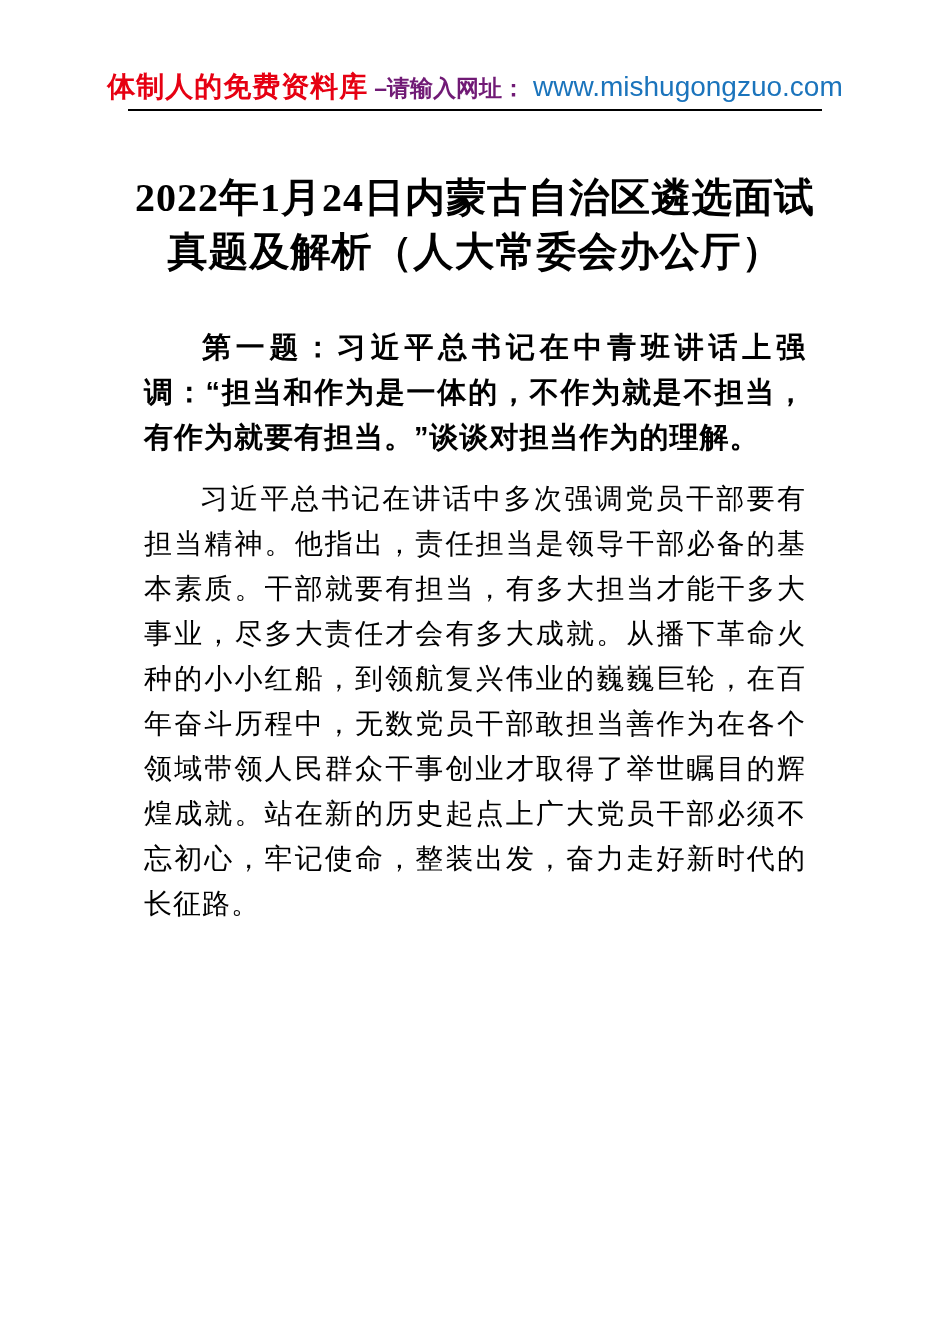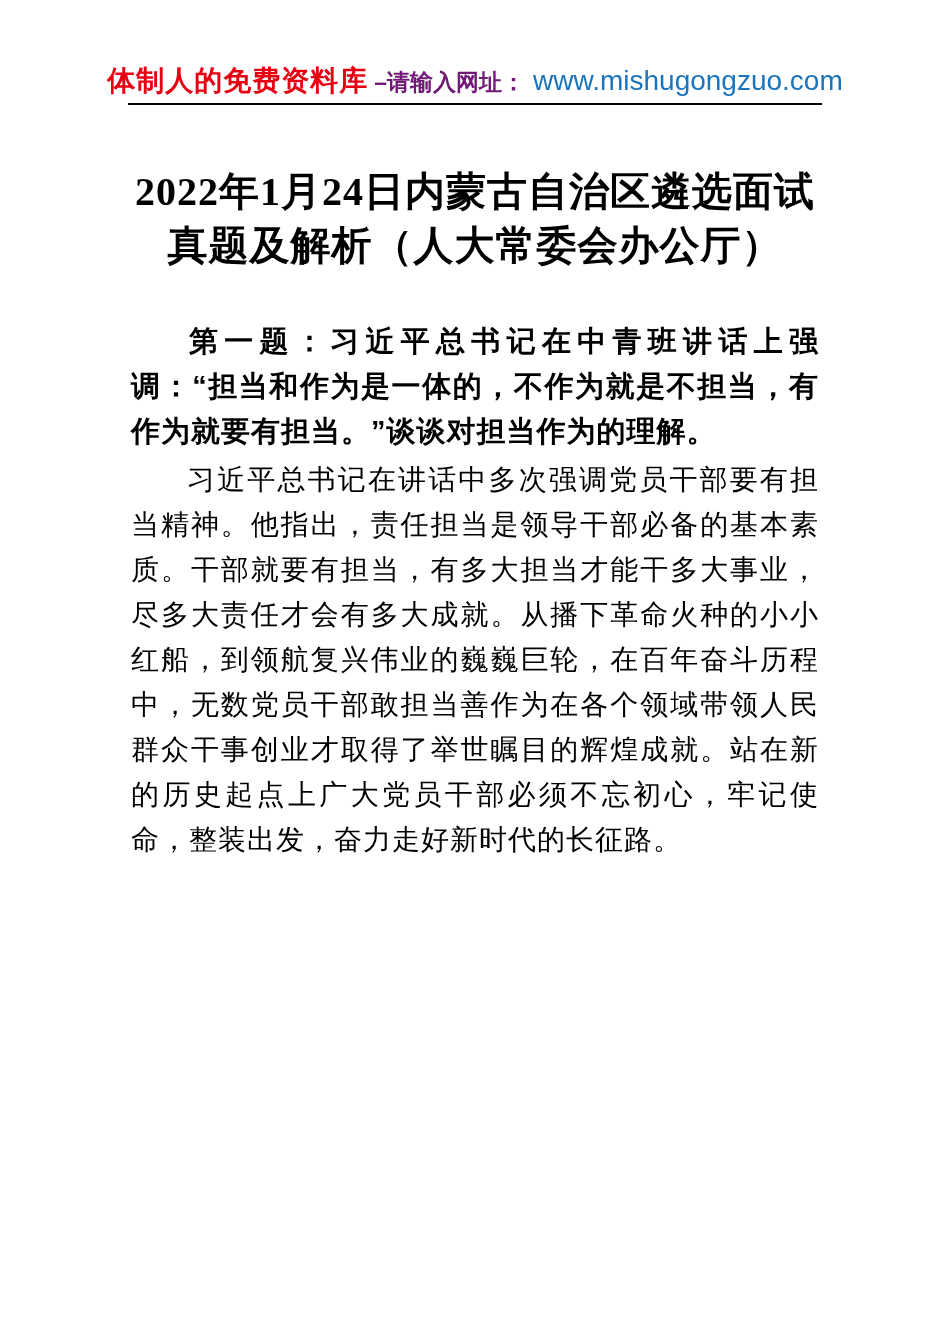--- a/index.html
+++ b/index.html
@@ -23,20 +23,21 @@
     display: flex;
     justify-content: center;
     align-items: baseline;
     white-space: nowrap;
     font-family: "Liberation Sans", "DejaVu Sans", sans-serif;
   }
   .brand {
     font-size: 28px;
     font-weight: 700;
     letter-spacing: 1px;
+    margin-top: 6px;
   }
   .prompt {
     font-size: 23px;
     font-weight: 600;
     color: #1a1a1a;
     margin-left: 6px;
   }
   .url {
     font-size: 28px;
     font-weight: 400;
@@ -56,21 +57,21 @@
     font-weight: 700;
     font-size: 40px;
     line-height: 54px;
     color: #000000;
     letter-spacing: 1px;
   }
   .content {
     margin-top: 46px;
   }
   .para {
-    margin: 3px;
+    margin: 16px;
     font-size: 28px;
     line-height: 45px;
     color: #000000;
     text-align: justify;
     text-justify: inter-ideograph;
     text-indent: 2em;
     letter-spacing: 1px;
   }
   .para.bold {
     font-family: "Liberation Sans", "DejaVu Sans", sans-serif;

